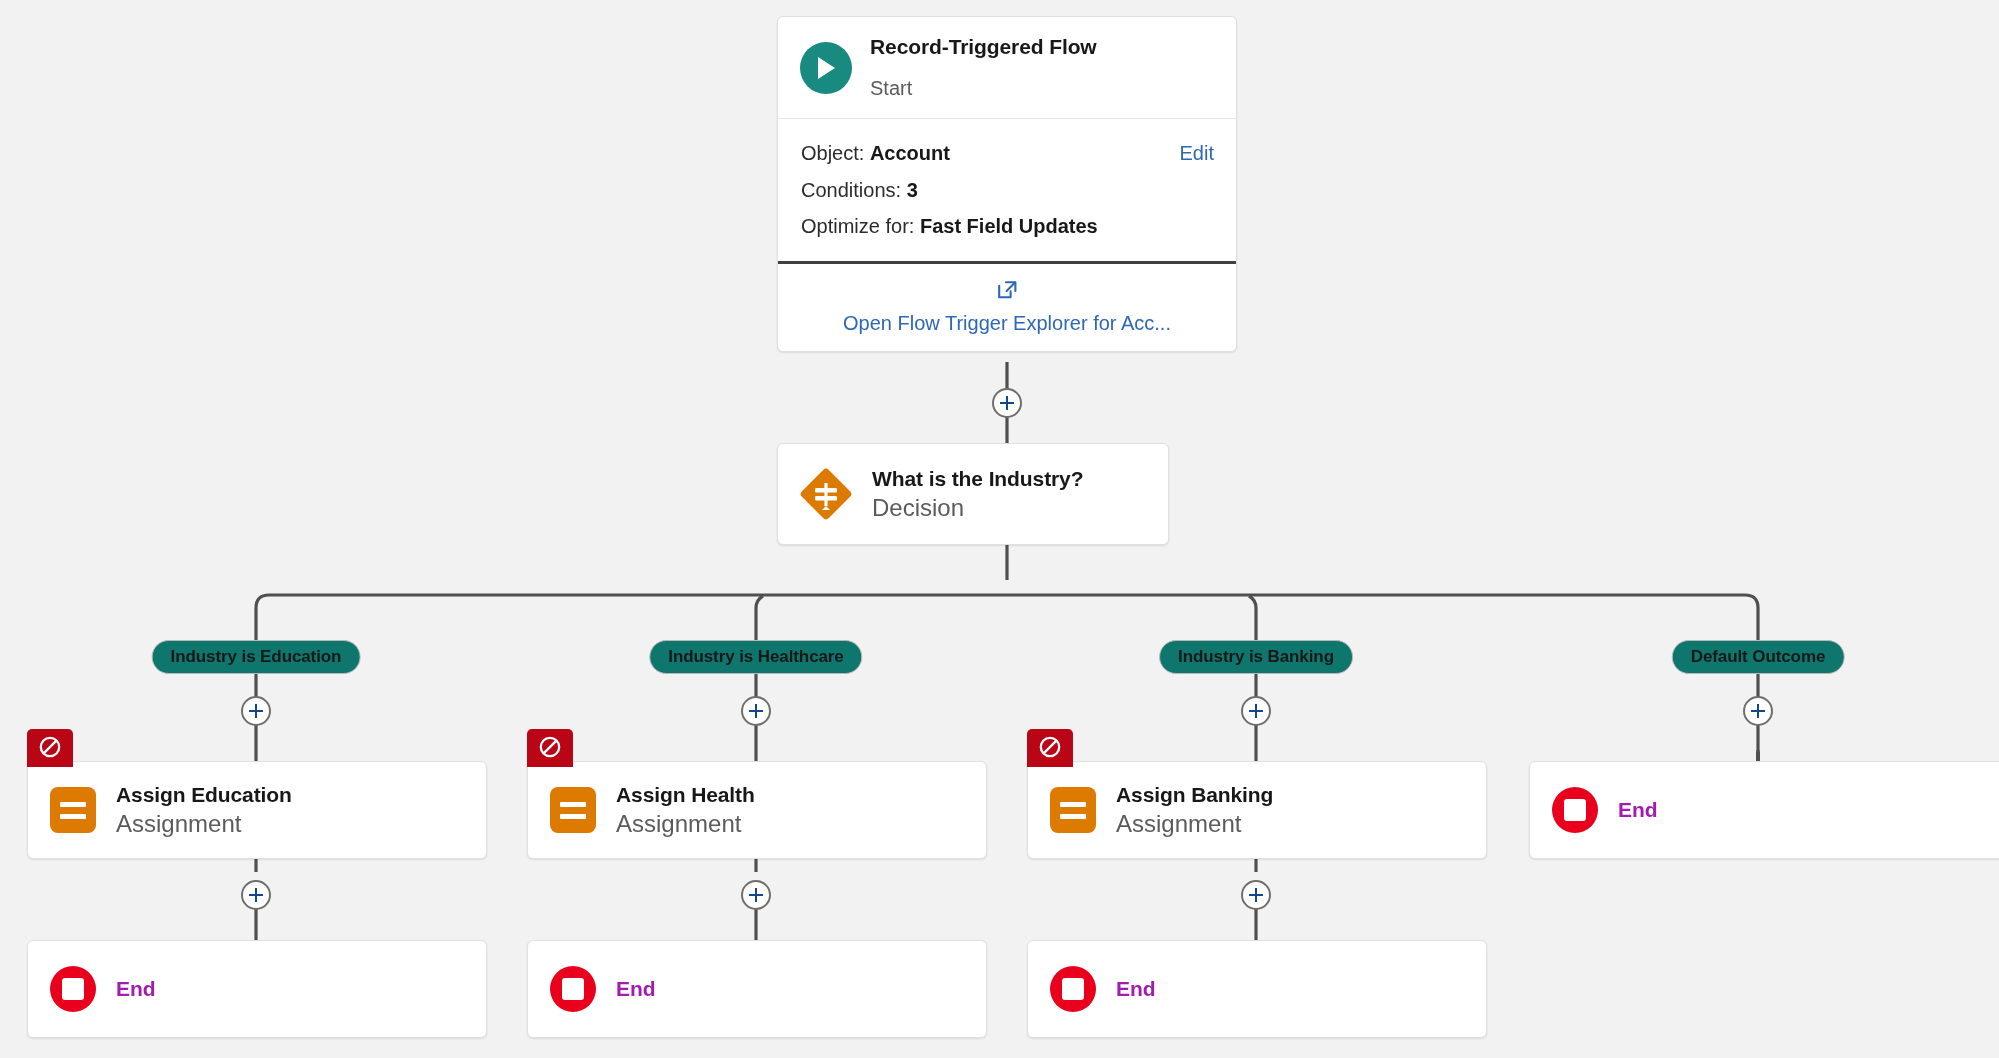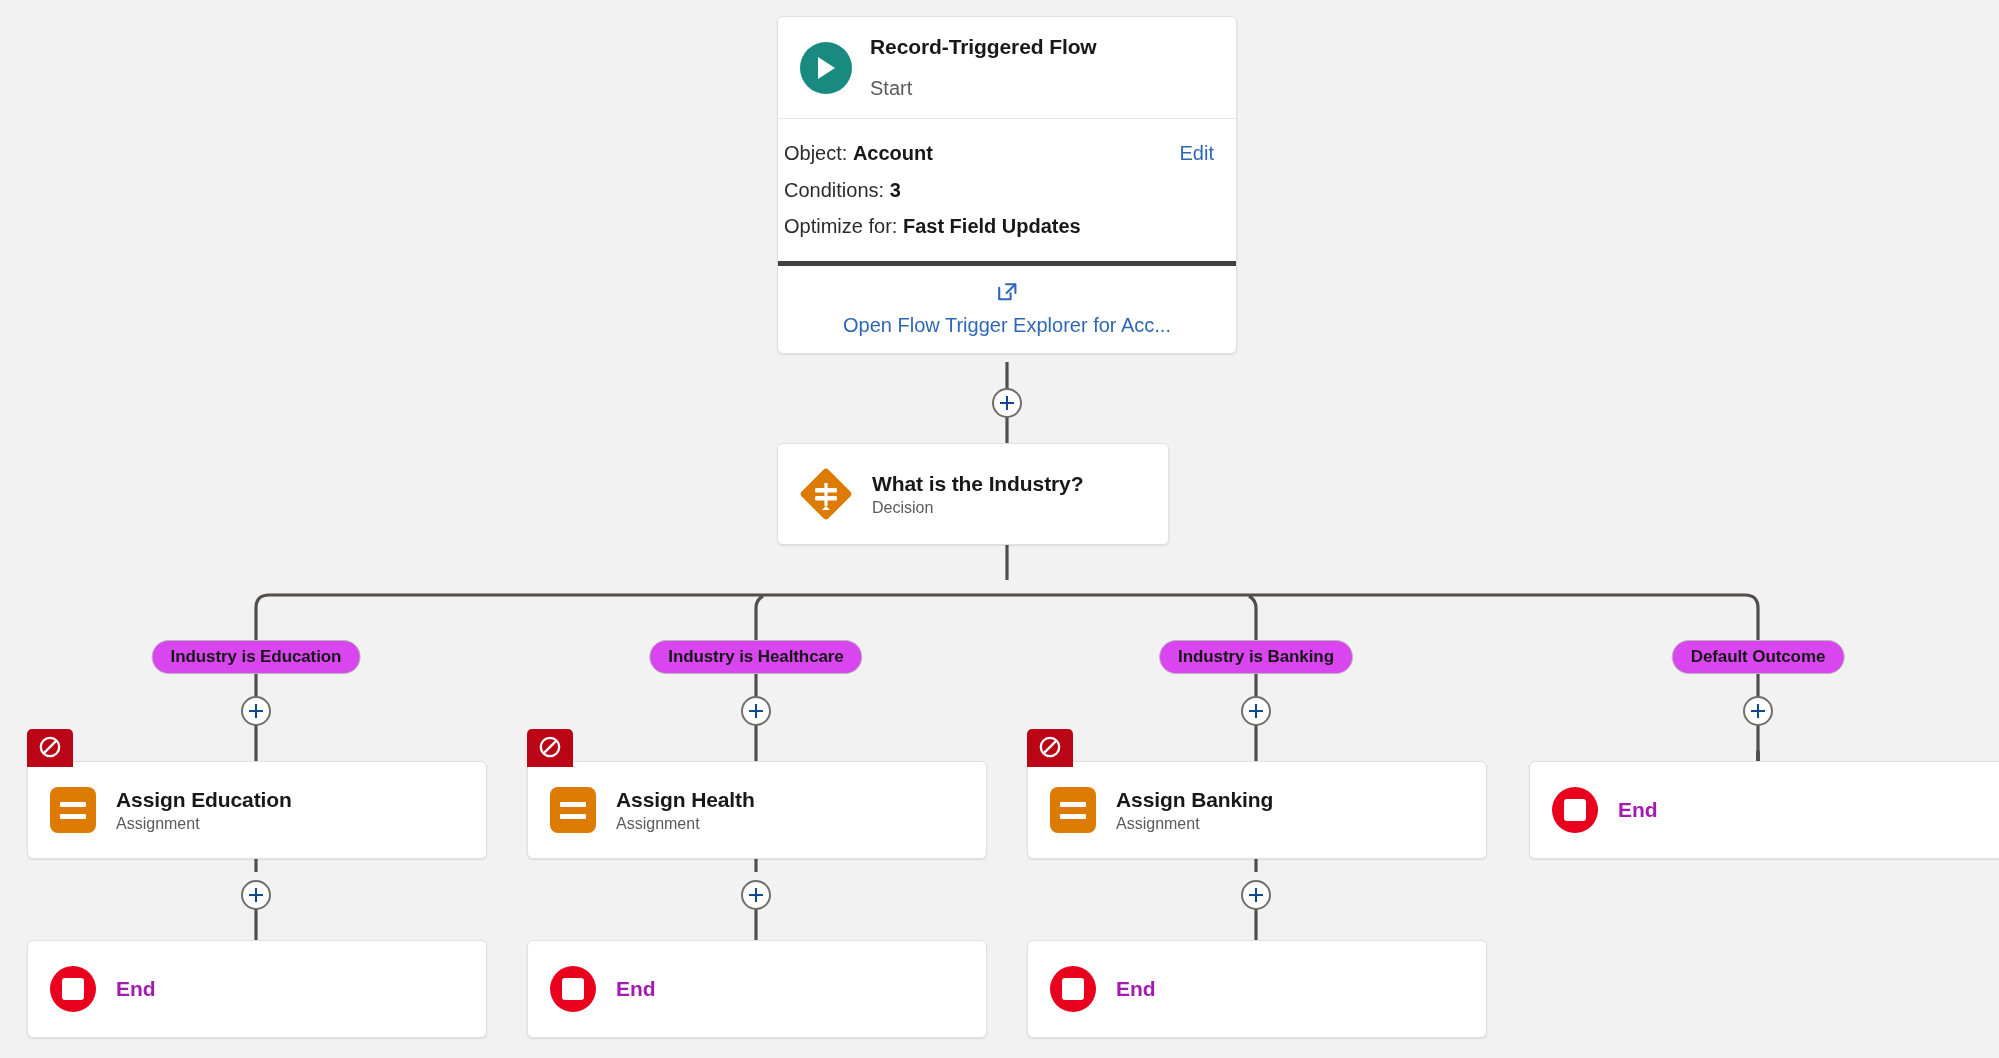--- a/index.html
+++ b/index.html
@@ -73,22 +73,22 @@
     font-size: 21px;
     font-weight: bold;
     color: #181818;
     letter-spacing: -0.1px;
   }
   .start-sub {
     font-size: 20px;
     color: #5b5b5b;
   }
   .start-body {
-    padding: 16px 22px 16px 6px;
-    border-bottom: 5px solid #404040;
+    padding: 16px 22px 16px 23px;
+    border-bottom: 3px solid #404040;
   }
   .start-row {
     font-size: 20px;
     color: #2b2b2b;
     line-height: 36.5px;
     white-space: nowrap;
     position: relative;
   }
   .start-row .k { font-weight: normal; }
   .start-row .v { font-weight: bold; color: #181818; }
@@ -124,21 +124,21 @@
   }
   .node-text { display: flex; flex-direction: column; gap: 3px; min-width:0; }
   .node-title {
     font-size: 21px;
     font-weight: bold;
     color: #181818;
     white-space: nowrap;
     letter-spacing: -0.1px;
   }
   .node-sub {
-    font-size: 16px;
+    font-size: 24px;
     color: #5b5b5b;
     white-space: nowrap;
   }
 
   
   #decision-node {
     left: 777px;
     top: 443px;
     width: 392px;
     height: 102px;
@@ -215,21 +215,21 @@
   .end-label {
     font-size: 21px;
     font-weight: bold;
     color: #a21caf;
   }
 
   
   .branch-pill {
     position: absolute;
     height: 34px;
-    background: #d946ef;
+    background: #0f766e;
     border: 1px solid #b9b9b9;
     border-radius: 17px;
     display: flex;
     align-items: center;
     justify-content: center;
     padding: 0 18px;
     box-sizing: border-box;
     white-space: nowrap;
     transform: translateX(-50%);
   }

